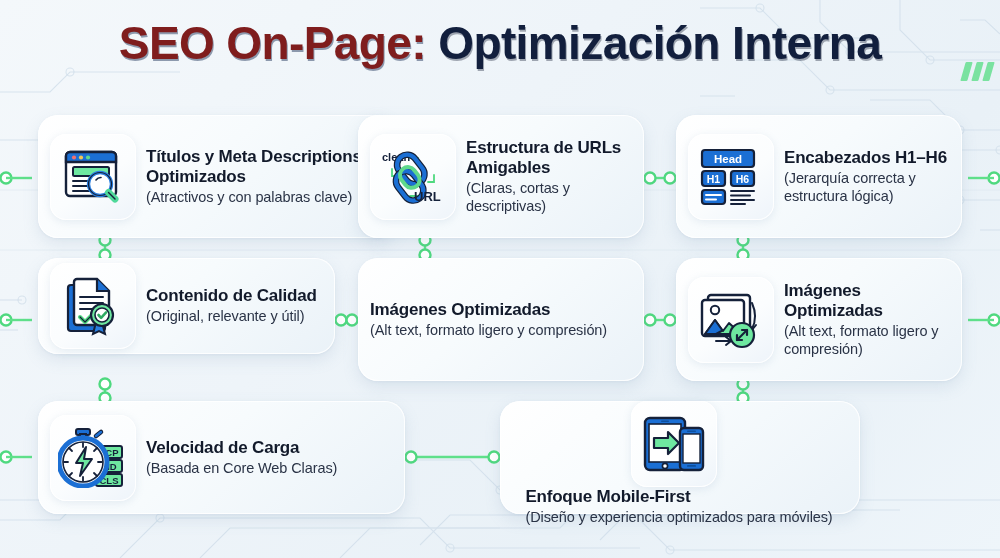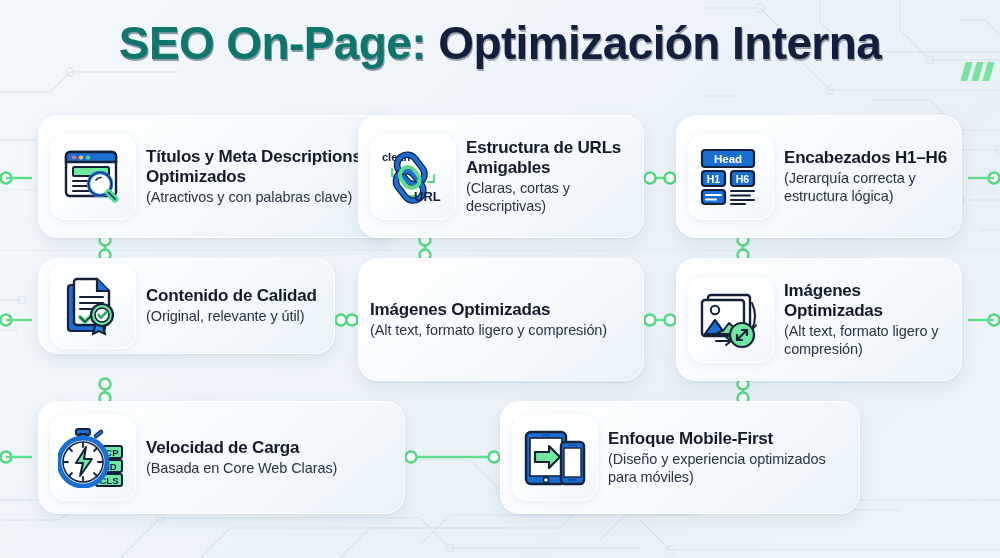--- a/index.html
+++ b/index.html
@@ -25,21 +25,21 @@
     text-align: center;
   }
   .title {
     font-size: 46px;
     font-weight: 800;
     letter-spacing: -0.6px;
     white-space: nowrap;
     line-height: 1.1;
   }
   .title .t-blue {
-    color: #0f766e;
+    color: #7f1d1d;
     text-shadow: 1px 2px 0 rgba(18,40,80,.45);
   }
   .title .t-navy {
     color: #121f3d;
     text-shadow: 1px 2px 0 rgba(10,18,40,.35);
   }
 
   
   .card {
     position: absolute;
@@ -83,21 +83,21 @@
   
   #card-titles   { left: 38px;  top: 115px; width: 359px; height: 123px; }
   #card-urls     { left: 358px; top: 115px; width: 286px; height: 123px; }
   #card-headings { left: 676px; top: 115px; width: 286px; height: 123px; }
 
   #card-contenido { left: 38px;  top: 258px; width: 297px; height: 96px; }
   #card-imagenes1 { left: 358px; top: 258px; width: 286px; height: 123px; }
   #card-imagenes2 { left: 676px; top: 258px; width: 286px; height: 123px; }
 
   #card-velocidad { left: 38px;  top: 401px; width: 367px; height: 113px; }
-  #card-mobile    { left: 500px; top: 401px; width: 360px; height: 113px; }
+  #card-mobile    { left: 500px; top: 401px; width: 360px; height: 113px; flex-direction: column; }
 
   
   #connectors {
     position: absolute; inset: 0;
     width: 1000px; height: 558px;
     pointer-events: none;
   }
   .conn-line { stroke: #5fe08a; stroke-width: 2.4; fill: none; }
   .conn-node { fill: #ffffff; stroke: #4fd97f; stroke-width: 2.4; }
 

